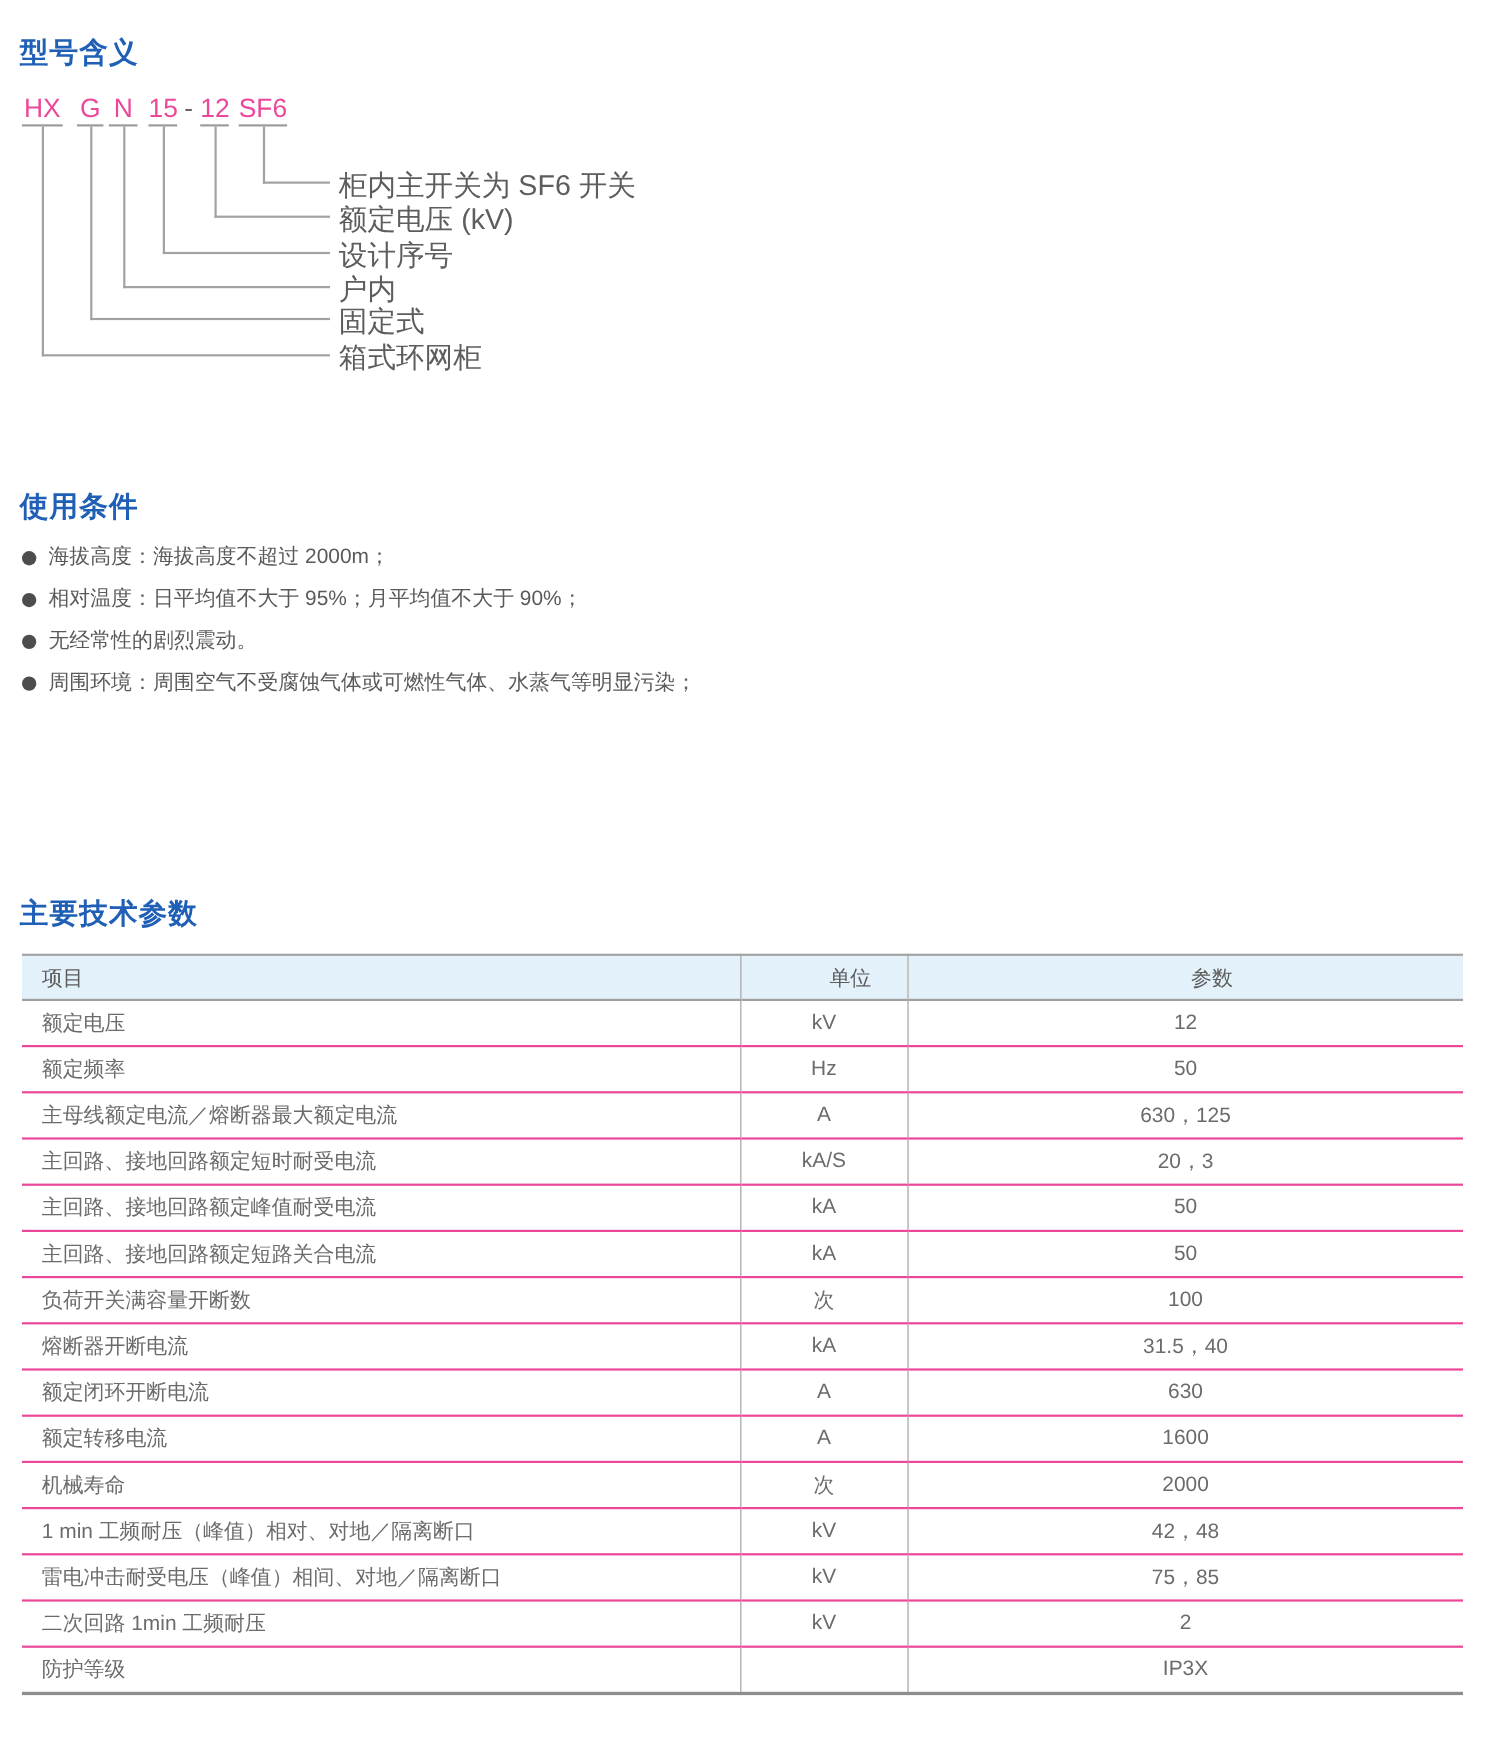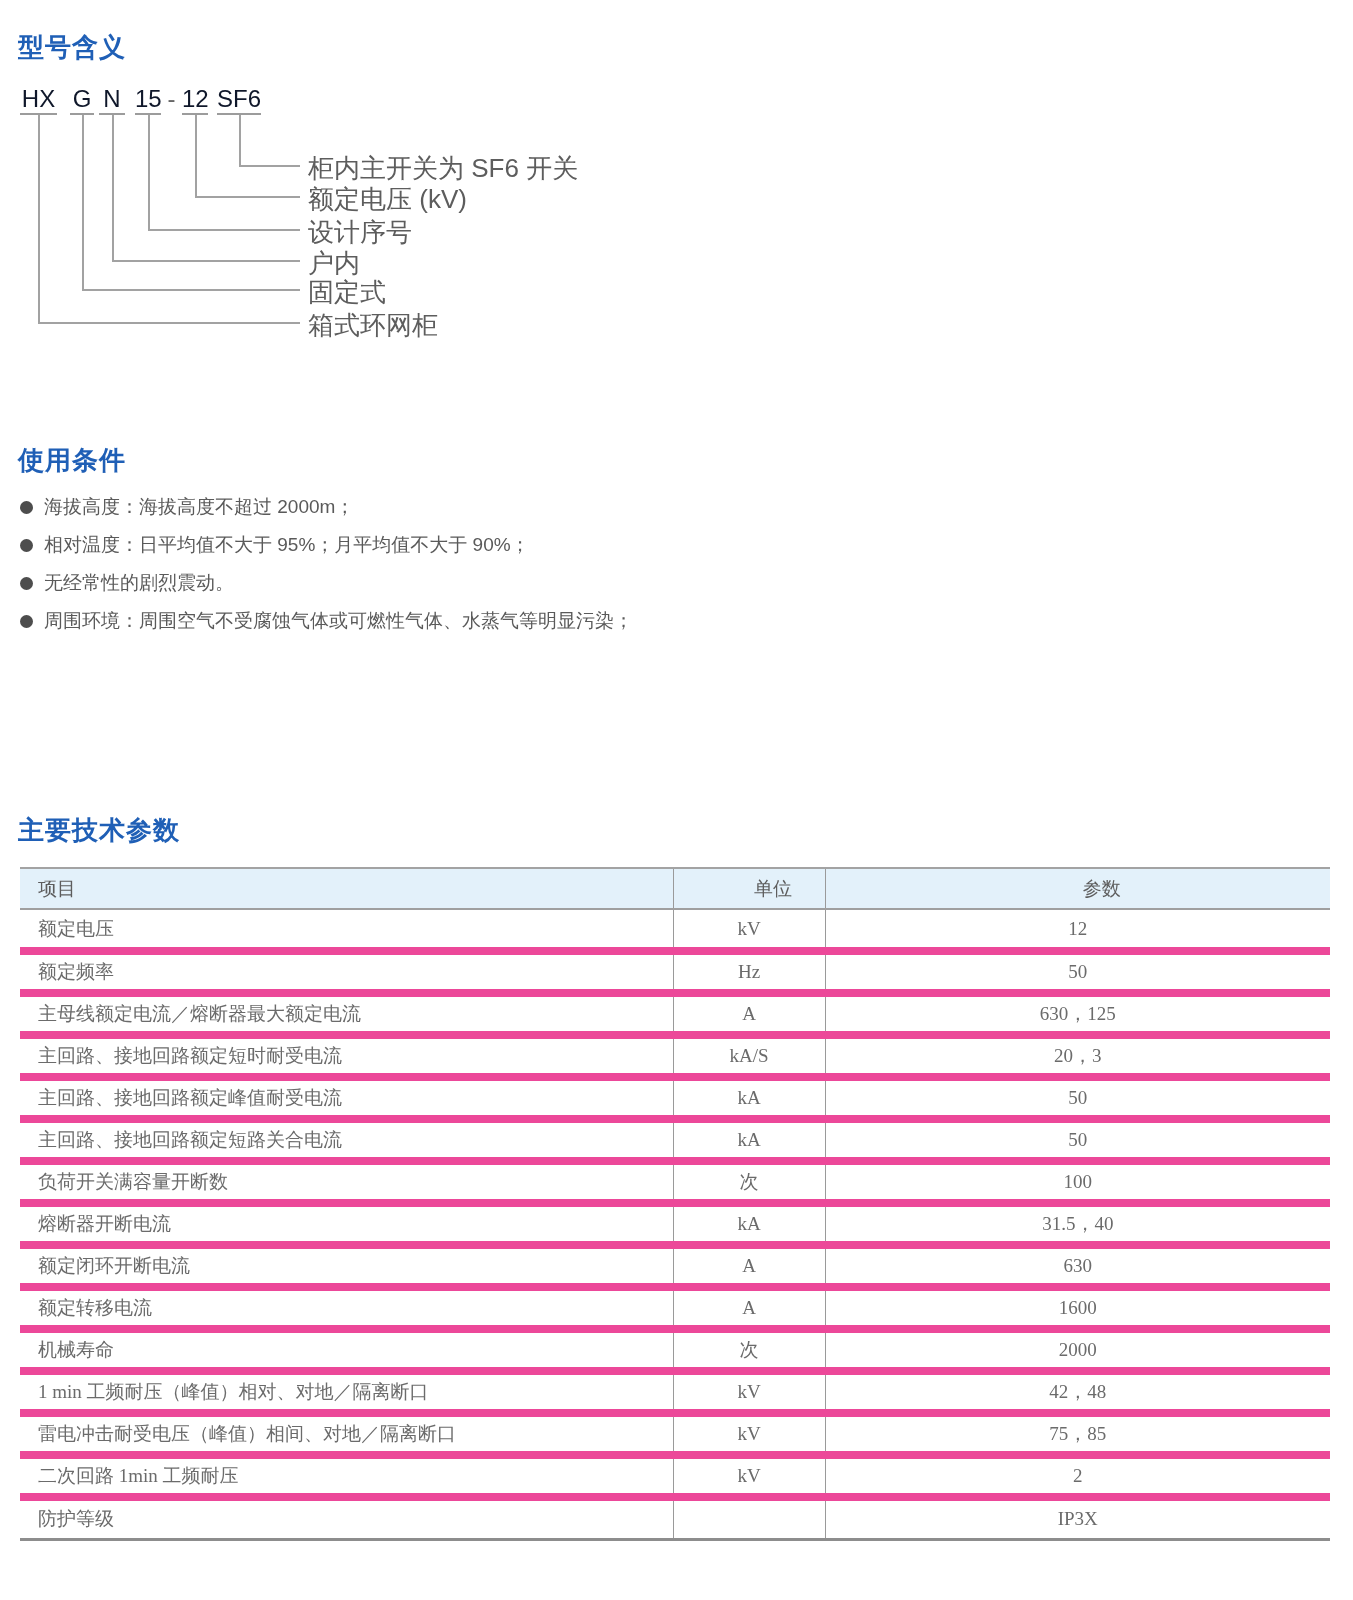--- a/index.html
+++ b/index.html
@@ -27,21 +27,21 @@
 
   
   .diagram { position: absolute; left: 0; top: 0; width: 900px; height: 360px; }
   .code-seg {
     position: absolute;
     top: 86px;
     height: 29px;
     line-height: 26px;
     text-align: center;
     font-size: 24px;
-    color: #0f172a;
+    color: #ec4899;
     border-bottom: 2px solid #9c9c9c;
     white-space: nowrap;
   }
   .code-dash {
     position: absolute;
     top: 86px;
     height: 26px;
     line-height: 26px;
     text-align: center;
     font-size: 24px;
@@ -93,30 +93,29 @@
     position: absolute;
     left: 20px;
     top: 867px;
     width: 1310px;
     border-collapse: collapse;
     table-layout: fixed;
     border-top: 2px solid #a3a3a3;
     border-bottom: 3px solid #8d8d8d;
     font-size: 19px;
     color: #6b6b6b;
-    font-family: Liberation Serif, serif;
   }
   .params-table col.c1 { width: 653px; }
   .params-table col.c2 { width: 152px; }
   .params-table col.c3 { width: 505px; }
   .params-table td {
     height: 42px;
     text-align: center;
     vertical-align: middle;
-    border-bottom: 8px solid #ec4899;
+    border-bottom: 2px solid #ec4899;
     white-space: nowrap;
     overflow: hidden;
   }
   .params-table thead td {
     height: 41px;
     background: #e3f1fa;
     border-bottom: 2px solid #9f9f9f;
     color: #5d5d5d;
     padding-left: 48px;
   }

